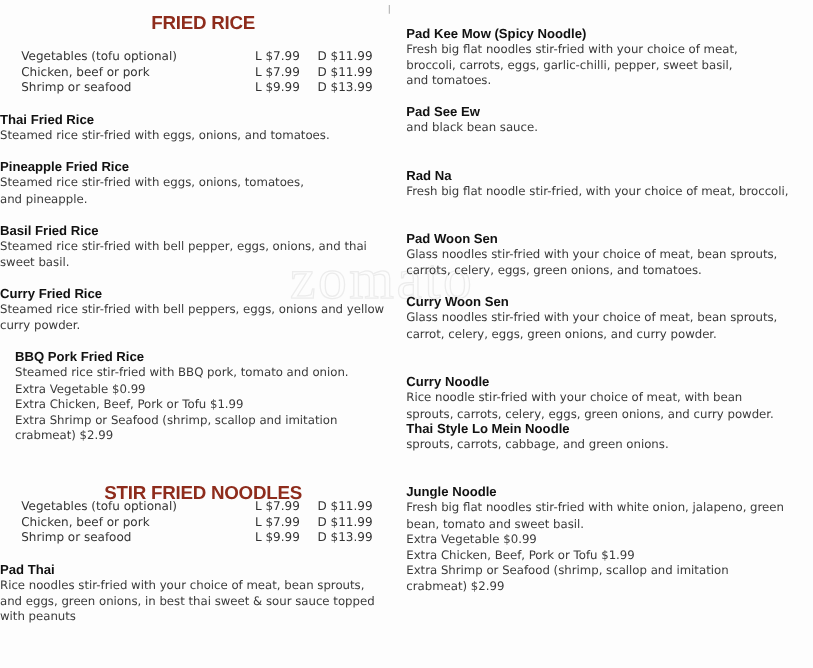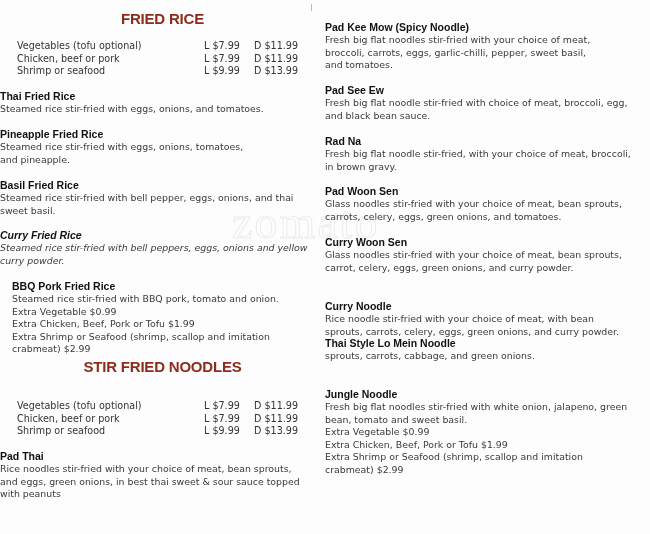--- a/index.html
+++ b/index.html
@@ -68,36 +68,36 @@
     <div class="desc">Steamed rice stir-fried with bell pepper, eggs, onions, and thai</div>
     <div class="desc">sweet basil.</div>
   </div>
 
   <div class="item" style="top:128px; left:0; width:325px;">
     <div class="title">Pineapple Fried Rice</div>
     <div class="desc">Steamed rice stir-fried with eggs, onions, tomatoes,</div>
     <div class="desc">and pineapple.</div>
   </div>
 
-  <div class="item" style="top:229px; left:0; width:325px;font-style:italic;">
+  <div class="item" style="top:229px; left:0; width:325px;">
     <div class="title">Curry Fried Rice</div>
     <div class="desc">Steamed rice stir-fried with bell peppers, eggs, onions and yellow</div>
     <div class="desc">curry powder.</div>
   </div>
 
   <div class="item" style="top:280px; left:0; width:325px;padding-left:12px;">
     <div class="title">BBQ Pork Fried Rice</div>
     <div class="desc">Steamed rice stir-fried with BBQ pork, tomato and onion.</div>
     <div class="desc">Extra Vegetable $0.99</div>
     <div class="desc">Extra Chicken, Beef, Pork or Tofu $1.99</div>
     <div class="desc">Extra Shrimp or Seafood (shrimp, scallop and imitation</div>
     <div class="desc">crabmeat) $2.99</div>
   </div>
 
-  <div class="section-title" style="top:358px;">STIR FRIED NOODLES</div>
+  <div class="section-title" style="top:386px;">STIR FRIED NOODLES</div>
 
   <div class="price-table" style="top:400px;">
     <div class="price-row">
       <span class="name">Vegetables (tofu optional)</span>
       <span class="lp">L $7.99</span>
       <span class="dp">D $11.99</span>
     </div>
     <div class="price-row">
       <span class="name">Chicken, beef or pork</span>
       <span class="lp">L $7.99</span>
@@ -121,28 +121,26 @@
 <div class="col col-right" style="height:534px;">
   <div class="item" style="top:21px; left:0; width:310px;">
     <div class="title">Pad Kee Mow (Spicy Noodle)</div>
     <div class="desc">Fresh big flat noodles stir-fried with your choice of meat,</div>
     <div class="desc">broccoli, carrots, eggs, garlic-chilli, pepper, sweet basil,</div>
     <div class="desc">and tomatoes.</div>
   </div>
 
   <div class="item" style="top:84px; left:0; width:310px;">
     <div class="title">Pad See Ew</div>
-    <div class="desc">Fresh big flat noodle stir-fried with choice of meat, broccoli, egg,</div>
     <div class="desc">and black bean sauce.</div>
   </div>
 
   <div class="item" style="top:135px; left:0; width:310px;">
     <div class="title">Rad Na</div>
     <div class="desc">Fresh big flat noodle stir-fried, with your choice of meat, broccoli,</div>
-    <div class="desc">in brown gravy.</div>
   </div>
 
   <div class="item" style="top:185px; left:0; width:310px;">
     <div class="title">Pad Woon Sen</div>
     <div class="desc">Glass noodles stir-fried with your choice of meat, bean sprouts,</div>
     <div class="desc">carrots, celery, eggs, green onions, and tomatoes.</div>
   </div>
 
   <div class="item" style="top:236px; left:0; width:310px;">
     <div class="title">Curry Woon Sen</div>

